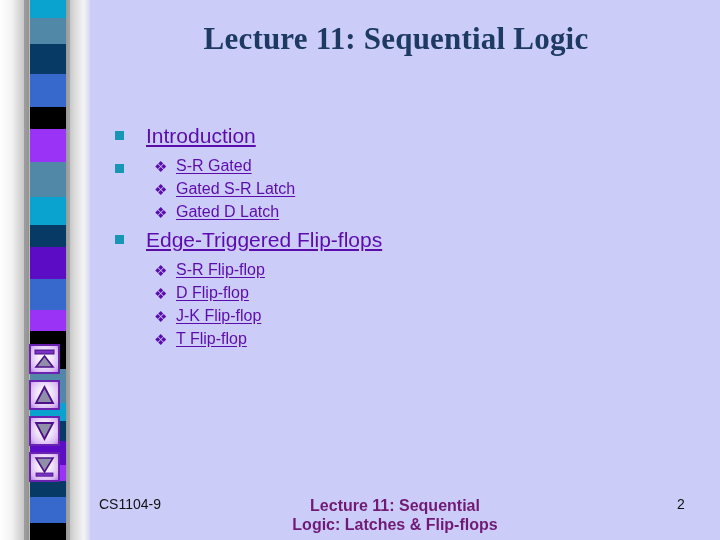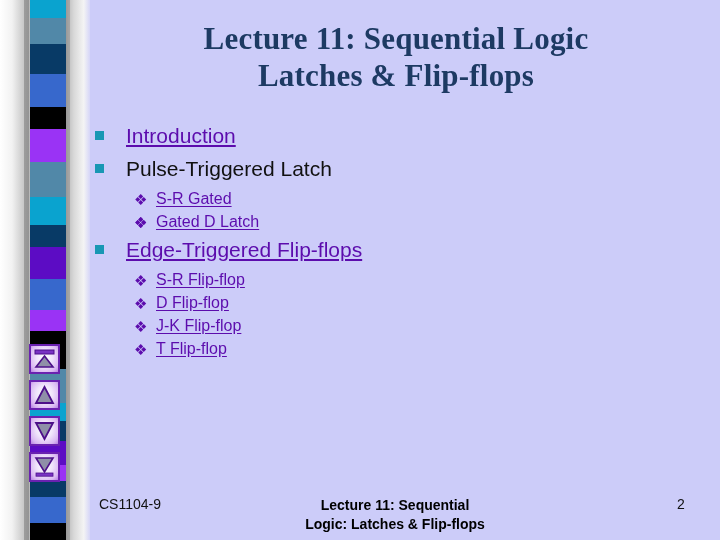--- a/index.html
+++ b/index.html
@@ -90,21 +90,21 @@
     font-size: 31px;
     line-height: 37px;
     color: #1d3a63;
     letter-spacing: 0.2px;
   }
   #title .tline { display: block; }
 
   
   #body {
     position: absolute;
-    left: 88px;
+    left: 108px;
     top: 122px;
     width: 590px;
   }
   .l1 {
     position: relative;
     padding-left: 38px;
     margin: 0 0 6px 0;
     font-size: 21px;
     line-height: 27px;
     color: #111111;
@@ -165,24 +165,24 @@
     top: 4px;
     font-size: 14px;
     color: #111111;
   }
   #footer-center {
     position: absolute;
     left: 230px;
     top: 4px;
     width: 330px;
     text-align: center;
-    font-size: 14px;
+    font-size: 16px;
     font-weight: bold;
     line-height: 19px;
-    color: #000000;
+    color: #701a75;
   }
   #footer-center span { display: block; }
   #footer-right {
     position: absolute;
     left: 666px;
     top: 4px;
     width: 30px;
     text-align: center;
     font-size: 14px;
     color: #111111;
@@ -252,30 +252,29 @@
         <svg width="21" height="20" viewBox="0 0 21 20">
           <polygon points="2,1 19,1 10.5,15" fill="#8f8fa8" stroke="#4d0f8a" stroke-width="1.6"></polygon>
           <rect x="2" y="16" width="17" height="3.2" fill="#7a33c4" stroke="#4d0f8a" stroke-width="0.8"></rect>
         </svg>
       </span>
     </div>
   </div>
 
   <div id="title">
     <span class="tline">Lecture 11: Sequential Logic</span>
-    <span class="tline">Latches &amp; Flip-flops</span>
   </div>
 
   <div id="body">
       <div class="l1"><span class="sq"></span><span class="txt link">Introduction</span></div>
       <div class="l1"><span class="sq"></span></div>
-      <div class="l1"><span class="sq"></span><span class="txt">Pulse-Triggered Latch</span></div>
+      <div class="l1"><span class="sq"></span></div>
       <div class="sublist">
         <div class="l2"><span class="dia">❖</span><span class="txt link">S-R Gated</span></div>
-        <div class="l2"><span class="dia">❖</span></div>
+        <div class="l2"><span class="dia">❖</span><span class="txt link">Gated S-R Latch</span></div>
         <div class="l2"><span class="dia">❖</span><span class="txt link">Gated D Latch</span></div>
       </div>
       <div class="l1 gap-before"><span class="sq"></span><span class="txt link">Edge-Triggered Flip-flops</span></div>
       <div class="sublist">
         <div class="l2"><span class="dia">❖</span><span class="txt link">S-R Flip-flop</span></div>
         <div class="l2"><span class="dia">❖</span><span class="txt link">D Flip-flop</span></div>
         <div class="l2"><span class="dia">❖</span><span class="txt link">J-K Flip-flop</span></div>
         <div class="l2"><span class="dia">❖</span><span class="txt link">T Flip-flop</span></div>
       </div>
     </div>

